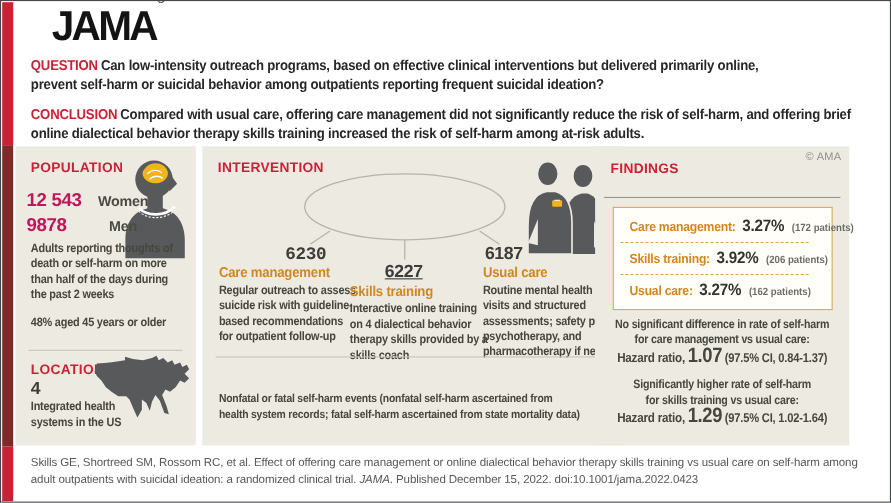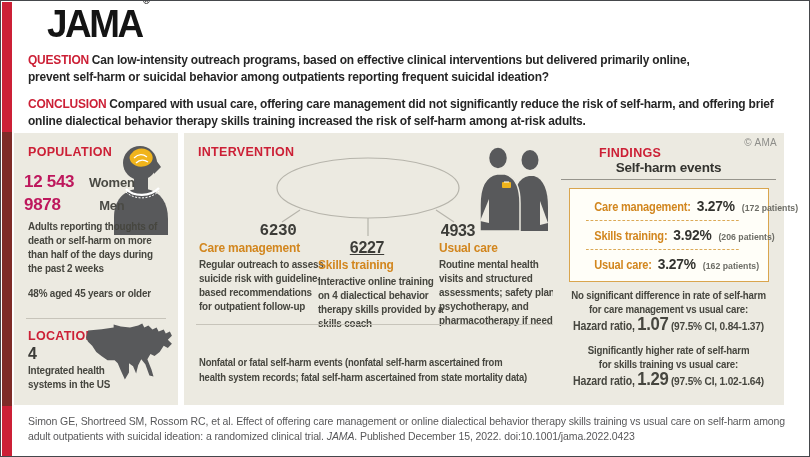--- a/index.html
+++ b/index.html
@@ -22,21 +22,21 @@
   .logo{left:46px;top:2px;font-size:38px;font-weight:bold;letter-spacing:-2.5px;color:#141414;transform:scaleX(.97);transform-origin:left top;}
   .logo sup{font-size:10px;letter-spacing:0;position:relative;top:-19px;left:1px;}
   .hdr-p{left:27px;top:50px;width:778px;font-size:13px;font-weight:bold;color:#262626;line-height:17px;letter-spacing:-.2px;transform:scaleX(.92);transform-origin:left top;}
   .hdr-p.conclusion{top:94px;}
   .hdr-label{color:var(--jama-red);margin-right:3px;}
 
   
   .panel{position:absolute;top:132px;height:272px;background:var(--panel-bg);}
   .panel-pop{left:13px;width:164px;}
   .panel-int{left:183px;width:383px;}
-  .panel-find{left:552px;width:231px;}
+  .panel-find{left:540px;width:231px;}
   .sec-label{color:var(--jama-red);font-weight:bold;font-size:12.5px;letter-spacing:.3px;}
   .body-txt{font-weight:bold;color:#46463f;font-size:11px;line-height:14px;letter-spacing:-.2px;}
   .cond90{transform:scaleX(.9);transform-origin:left top;}
   .divider{border-top:1px solid #c7c4ba;}
 
   
   .pop-label{left:14px;top:12px;}
   .pop-counts{left:10px;top:39px;display:grid;grid-template-columns:60px auto;column-gap:5px;row-gap:3px;align-items:baseline;}
   .count-num{font-size:17px;font-weight:bold;color:#be185d;text-align:left;letter-spacing:-.3px;}
   .count-lab{font-size:13px;font-weight:bold;color:#4a4a44;letter-spacing:-.2px;text-align:center;}
@@ -58,24 +58,24 @@
   .people-icon{left:293px;top:14px;}
   .arm-num{font-size:16px;font-weight:bold;color:#3c3c38;text-align:center;width:80px;letter-spacing:-.3px;}
   .arm-name{font-size:13px;font-weight:bold;color:var(--orange);letter-spacing:-.2px;white-space:nowrap;transform:scaleX(.92);transform-origin:left top;}
   .arm-desc{width:140px;}
   .int-div{left:12px;top:191px;width:359px;}
   .po-label{left:15px;top:203px;word-spacing:4px;}
   .po-text{left:15px;top:222px;font-size:10.5px;line-height:14.5px;}
 
   
   .copyright{right:7px;top:4px;font-size:10px;color:#8d8d89;letter-spacing:.3px;}
-  .find-label{left:14px;top:13px;margin-left:32px;}
+  .find-label{left:14px;top:13px;}
   .find-title{left:0;top:27px;width:100%;text-align:center;font-size:13.5px;font-weight:bold;color:#33332f;letter-spacing:-.2px;}
   .find-title-rule{left:8px;top:46px;width:215px;border-top:1px solid #96948c;}
-  .find-box{left:16px;top:55px;width:200px;height:94px;background:#FFFEF8;border:1px solid var(--box-border);display:flex;flex-direction:column;justify-content:space-between;padding:6px 16px;}
+  .find-box{left:16px;top:55px;width:200px;height:94px;background:#FFFEF8;border:1px solid var(--box-border);display:flex;flex-direction:column;justify-content:space-between;padding:6px 6px;}
   .find-row{padding:2px 9px;white-space:nowrap;transform:scaleX(.92);transform-origin:left center;}
   .find-row + .find-row{border-top:1px dashed var(--box-border);padding-top:5px;}
   .row-label{font-size:12px;font-weight:bold;color:var(--orange);letter-spacing:-.2px;}
   .row-value{font-size:15px;font-weight:bold;color:#33332f;letter-spacing:-.2px;margin-left:2px;}
   .row-patients{font-size:9.5px;font-weight:bold;color:#6d6d66;margin-left:3px;}
   .find-note{left:0;top:156px;width:100%;text-align:center;font-size:11px;font-weight:bold;color:#46463f;line-height:13.5px;letter-spacing:-.2px;transform:scaleX(.88);transform-origin:center top;}
   .find-note.second{top:211px;}
   .hr-line{margin-top:1px;}
   .hr-label{font-size:12px;}
   .hr-value{font-size:19px;letter-spacing:-.4px;}
@@ -165,35 +165,34 @@
     </svg>
 
     <div class="abs arm-num" style="left:54px;top:89px;font-family:Liberation Mono, monospace;">6230</div>
     <div class="abs arm-name" style="left:15px;top:107px;">Care management</div>
     <div class="abs body-txt cond90 arm-desc" style="left:15px;top:124px;">Regular outreach to assess suicide risk with guideline-based recommendations for outpatient follow-up</div>
 
     <div class="abs arm-num" style="left:143px;top:106px;text-decoration:underline;">6227</div>
     <div class="abs arm-name" style="left:134px;top:124px;">Skills training</div>
     <div class="abs body-txt cond90 arm-desc" style="left:134px;top:141px;">Interactive online training on 4 dialectical behavior therapy skills provided by a skills coach</div>
 
-    <div class="abs arm-num" style="left:234px;top:89px;">4933</div>
+    <div class="abs arm-num" style="left:234px;top:89px;">6187</div>
     <div class="abs arm-name" style="left:255px;top:107px;">Usual care</div>
     <div class="abs body-txt cond90 arm-desc" style="left:255px;top:124px;">Routine mental health visits and structured assessments; safety plans, psychotherapy, and pharmacotherapy if needed</div>
 
     <div class="abs divider int-div"></div>
     <div class="abs body-txt cond90 po-text">
       <span class="nowrap">Nonfatal or fatal self-harm events (nonfatal self-harm ascertained from</span><br>
       <span class="nowrap">health system records; fatal self-harm ascertained from state mortality data)</span>
     </div>
   </div>
 
   <div class="panel panel-find">
     <div class="abs copyright">© AMA</div>
     <div class="abs sec-label find-label">FINDINGS</div>
-    <div class="abs find-title">Self-harm events</div>
     <div class="abs find-title-rule"></div>
 
     <div class="abs find-box">
       <div class="find-row">
         <span class="row-label">Care management:</span>
         <span class="row-value">3.27%</span>
         <span class="row-patients">(172 patients)</span>
       </div>
       <div class="find-row">
         <span class="row-label">Skills training:</span>
@@ -222,16 +221,16 @@
       <span class="nowrap">for skills training vs usual care:</span>
       <div class="hr-line nowrap">
         <span class="hr-label">Hazard ratio,</span>
         <span class="hr-value">1.29</span>
         <span class="hr-ci">(97.5% CI, 1.02-1.64)</span>
       </div>
     </div>
   </div>
 
   <div class="abs citation">
-    <span>Simon GE, Shortreed SM, Rossom RC, et al. Effect of offering care management or online dialectical behavior therapy skills training vs usual care on self-harm among adult outpatients with suicidal ideation: a randomized clinical trial. </span><i>JAMA</i><span>. Published December 15, 2022. doi:10.1001/jama.2022.0423</span>
+    <span>Skills GE, Shortreed SM, Rossom RC, et al. Effect of offering care management or online dialectical behavior therapy skills training vs usual care on self-harm among adult outpatients with suicidal ideation: a randomized clinical trial. </span><i>JAMA</i><span>. Published December 15, 2022. doi:10.1001/jama.2022.0423</span>
   </div>
 
 </div>
 
 </body></html>

